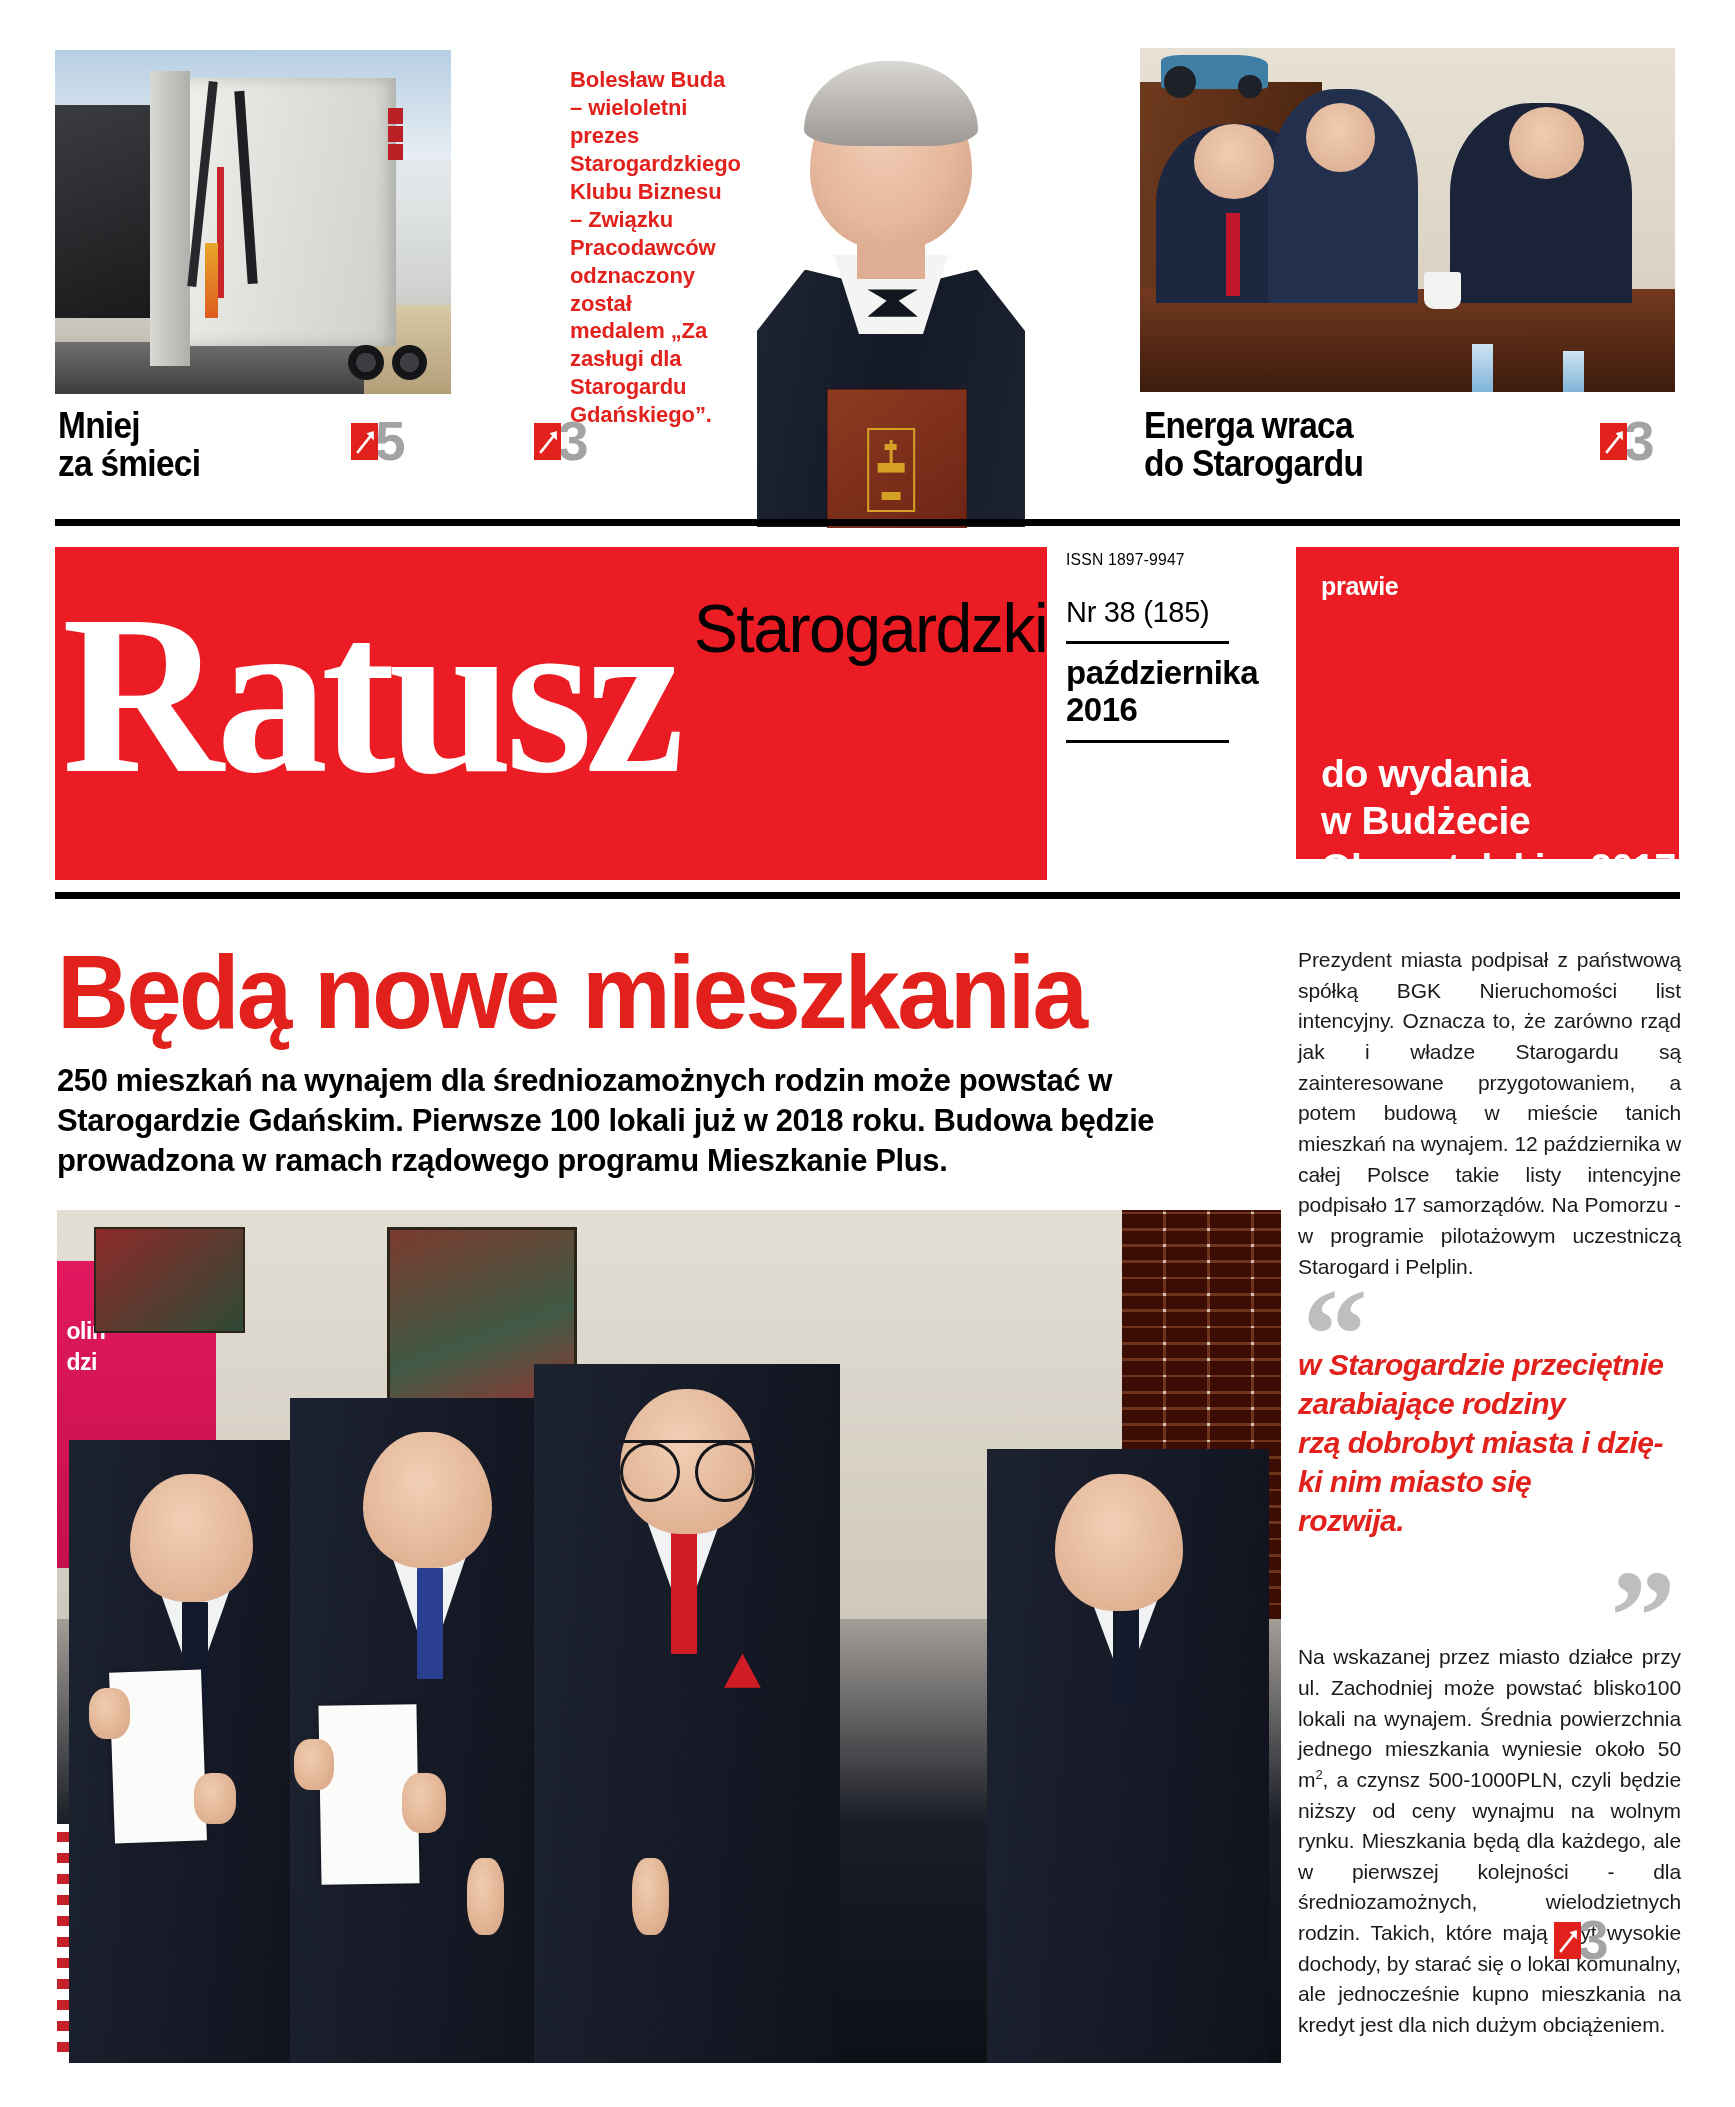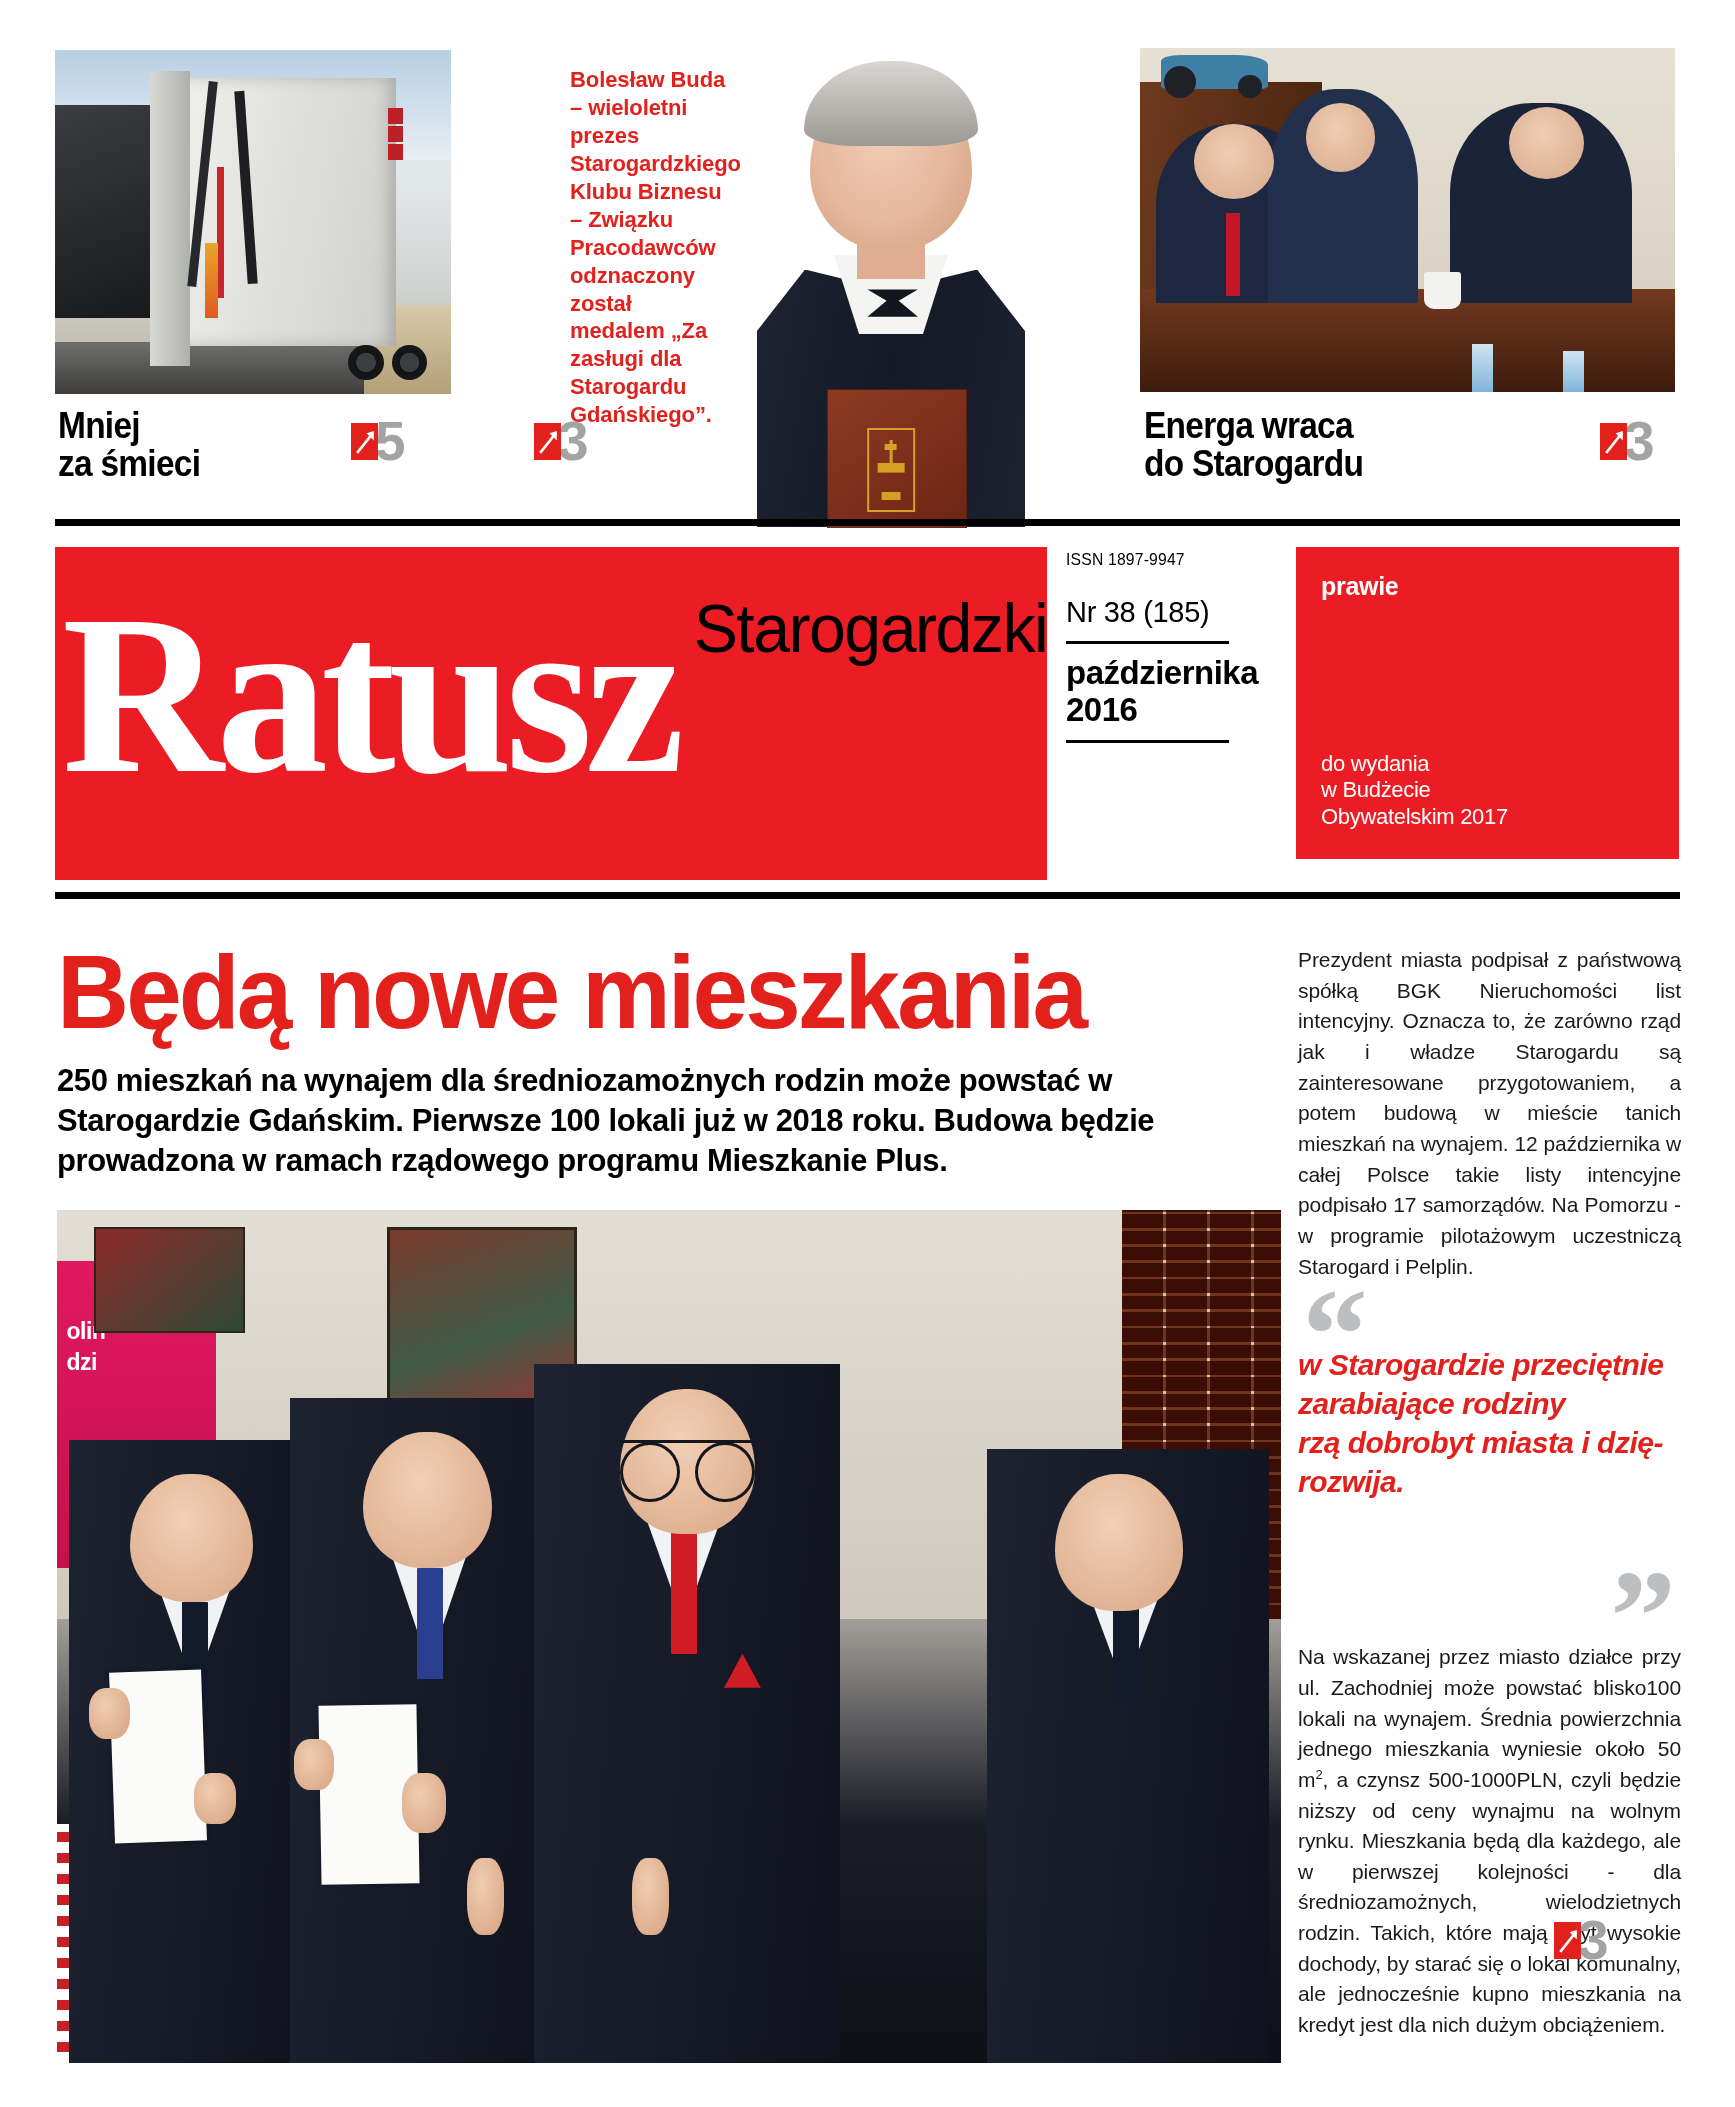--- a/index.html
+++ b/index.html
@@ -151,21 +151,21 @@
   #mast-meta hr{border:0;border-top:3.7px solid #000;margin:11.5px 0 11.5px 0;width:163px;}
   #mast-meta .month{font-size:33px;font-weight:700;color:#000;letter-spacing:-0.5px;line-height:1.12;}
   #mast-meta .year{font-size:33px;font-weight:700;color:#000;letter-spacing:-0.5px;line-height:1.12;}
   #mast-meta .imprint{font-size:17.3px;color:#111;line-height:1.33;}
 
   
   #promo{left:1296px;top:547px;width:383px;height:312px;background:#ec1c24;color:#fff;}
   #promo .prawie{position:absolute;left:25px;top:25px;font-size:25px;font-weight:700;letter-spacing:-0.3px;}
   #promo .big{position:absolute;left:23px;top:85px;font-size:90px;font-weight:700;
     letter-spacing:-3.1px;line-height:1;}
-  #promo .tail{position:absolute;left:25px;top:204px;font-size:22px;font-weight:400;
+  #promo .tail{position:absolute;left:25px;top:204px;font-size:39px;font-weight:700;
     line-height:1.2;letter-spacing:-0.3px;}
 
   
   #headline{left:57px;top:940px;width:1223px;
     color:#e2211c;font-weight:700;font-size:104px;line-height:1;
     letter-spacing:-3.1px;transform:scaleX(.96);transform-origin:left top;}
   #lead{left:57px;top:1060px;width:1224px;
     color:#000;font-weight:700;font-size:31.5px;line-height:1.27;letter-spacing:-0.4px;
     transform:scaleX(.985);transform-origin:left top;}
 
@@ -433,20 +433,21 @@
 
   <p class="body-txt" style="margin:0;">Prezydent miasta podpisał z państwową spółką BGK Nieruchomości list intencyjny. Oznacza to, że zarówno rząd jak i władze Starogardu są zainteresowane przygotowaniem, a potem budową w mieście tanich mieszkań na wynajem. 12 października w całej Polsce takie listy intencyjne podpisało 17 samorządów. Na Pomorzu - w programie pilotażowym uczestniczą Starogard i Pelplin.</p>
 
   <div id="pullquote">
     <span class="qmark qopen">“</span>
     <span class="qmark qclose">”</span>
     <div class="qtext">
       <span class="qline">w Starogardzie przeciętnie</span>
       <span class="qline">zarabiające rodziny</span>
       <span class="qline">rzą dobrobyt miasta i dzię-</span>
+      <span class="qline">ki nim miasto się</span>
       <span class="qline">rozwija.</span>
     </div>
   </div>
 
   <p class="body-txt" style="margin:0;"><span>Na wskazanej przez miasto działce przy ul. Zachodniej może powstać blisko100 lokali na wynajem. Średnia powierzchnia jednego mieszkania wyniesie około 50 m</span><sup>2</sup><span>, a czynsz 500-1000PLN, czyli będzie niższy od ceny wynajmu na wolnym rynku. Mieszkania będą dla każdego, ale w pierwszej kolejności - dla średniozamożnych, wielodzietnych rodzin. Takich, które mają zbyt wysokie dochody, by starać się o lokal komunalny, ale jednocześnie kupno mieszkania na kredyt jest dla nich dużym obciążeniem.</span></p>
 </div>
 
 <div id="ref-3c" class="abs pageref">
   <span class="sq">
     <svg viewBox="0 0 40 52" aria-hidden="true">

